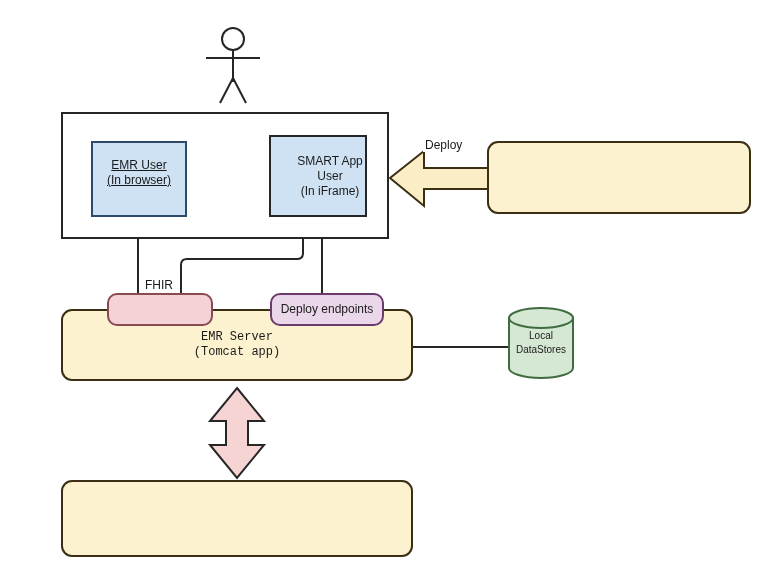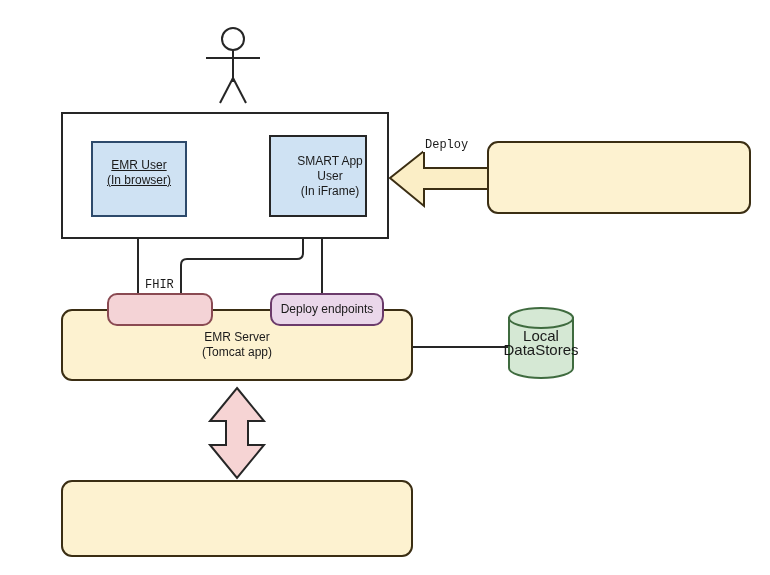--- a/index.html
+++ b/index.html
@@ -35,21 +35,21 @@
     color: #1a1a1a;
     font-family: "Liberation Sans", sans-serif;
     font-size: 12px;
     line-height: 15px;
     pointer-events: none;
     white-space: pre;
   }
   .edge-label {
     position: absolute;
     color: #1a1a1a;
-    font-family: Liberation Mono, monospace;
+    font-family: Liberation Sans, sans-serif;
     font-size: 12px;
     line-height: 14px;
     background: #ffffff;
     padding: 0 2px;
     white-space: nowrap;
   }
   .badge-label {
     font-size: 12px;
   }
   .hit {
@@ -110,25 +110,25 @@
   </svg>
 
   <div class="node-label" style="left:92px; top:142px; width:94px; height:62px;text-decoration:underline;">EMR User
 (In browser)</div>
 
   <div class="node-label" style="left:270px; top:136px; width:120px; height:80px;">SMART App
 User
 (In iFrame)</div>
 
 
-  <div class="node-label" style="left:62px; top:310px; width:350px; height:70px;">EMR Server
+  <div class="node-label" style="left:62px; top:310px; width:350px; height:70px;font-family:Liberation Mono, monospace;">EMR Server
 (Tomcat app)</div>
 
 
-  <div class="node-label" style="left:509px; top:318px; width:64px; height:50px; font-size:15px; line-height:14px;">Local
+  <div class="node-label" style="left:509px; top:318px; width:64px; height:50px; font-size:10px; line-height:14px;">Local
 DataStores</div>
 
 
   <div class="node-label badge-label" style="left:271px; top:294px; width:112px; height:31px;">Deploy endpoints</div>
 
   <div class="edge-label" style="left:423px; top:138px;">Deploy</div>
 
   <div class="edge-label" style="left:143px; top:278px;">FHIR</div>
 
   <div class="hit" style="left:206px; top:26px; width:56px; height:80px;"></div>

